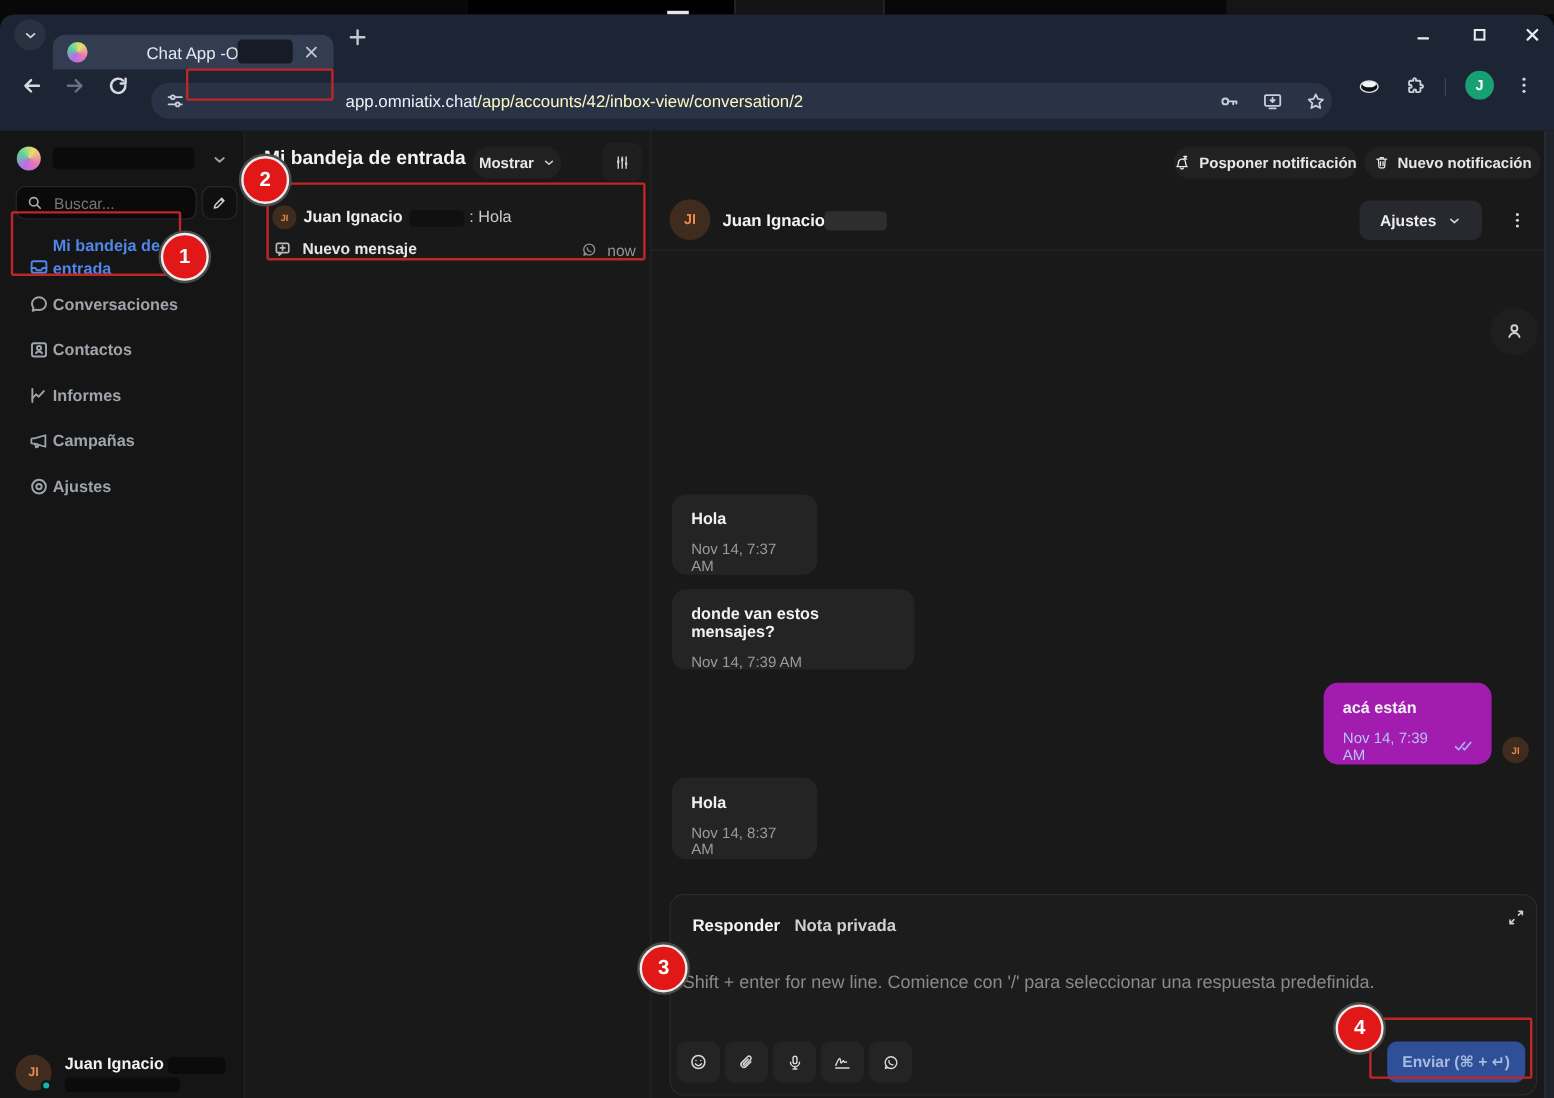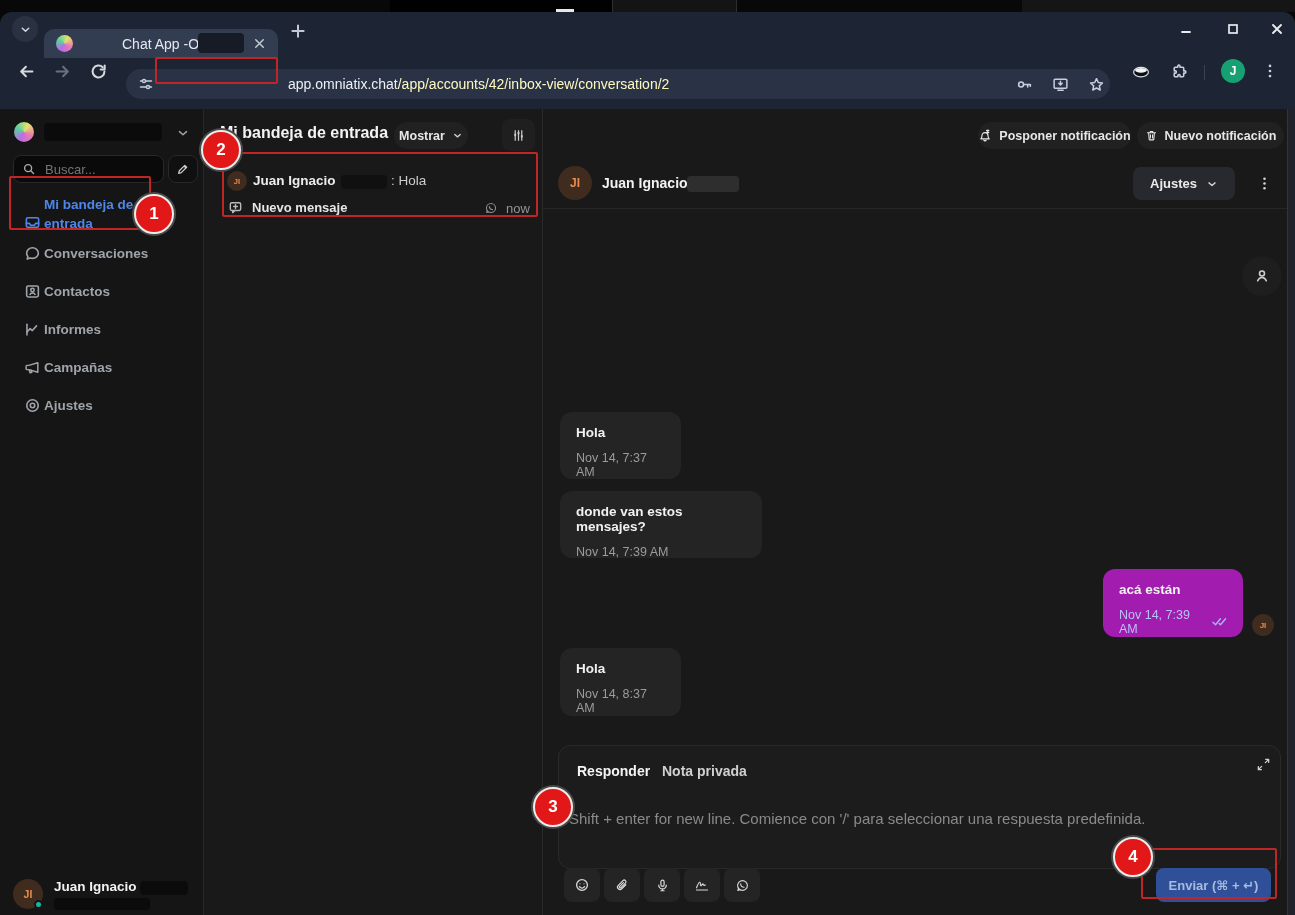--- a/index.html
+++ b/index.html
@@ -380,21 +380,21 @@
                 </svg>
             </span>
           </div>
         </div>
         <div class="abs avatar" style="left:709px;top:505px;width:22px;height:22px;font-size:8px;">JI</div>
         <div class="bubble" style="left:17px;top:539px;width:121px;height:68px;">
           <div class="msg">Hola</div>
           <div class="time">Nov 14, 8:37 AM</div>
         </div>
 
-        <div class="abs" style="left:15px;top:636px;width:723px;height:124px;background:#1c1c1c;border:1px solid #2a2a2a;border-radius:12px;">
+        <div class="abs" style="left:15px;top:636px;width:723px;height:168px;background:#1c1c1c;border:1px solid #2a2a2a;border-radius:12px;">
           <div class="abs" style="left:18px;top:17px;font-size:14px;font-weight:600;color:#f4f4f4;">Responder</div>
           <div class="abs" style="left:103px;top:17px;font-size:14px;font-weight:600;color:#d0d0d0;">Nota privada</div>
           <span class="abs ico" style="left:697px;top:11px;">
             <svg width="15" height="15" viewBox="0 0 16 16" fill="none" stroke="#cfcfcf" stroke-width="1.4" stroke-linecap="round" stroke-linejoin="round">
                 <path d="M10 6l3.5-3.5M13.5 5.7V2.5h-3.2M6 10l-3.5 3.5M2.5 10.3v3.2h3.2"></path>
               </svg>
           </span>
           <div class="abs" style="left:10px;top:64px;width:700px;font-size:15px;color:#8a8a8a;white-space:nowrap;overflow:hidden;">Shift + enter for new line. Comience con '/' para seleccionar una respuesta predefinida.</div>
 
           <div class="abs sq-btn" style="left:5px;top:122px;width:36px;height:34px;">

